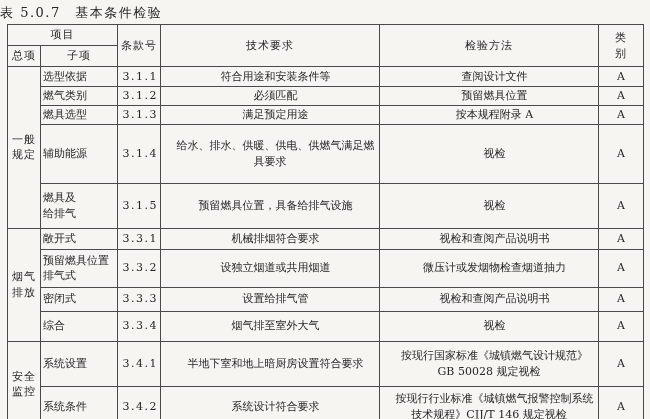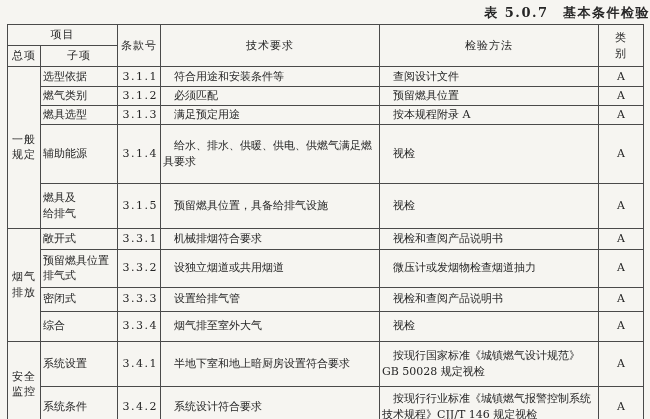--- a/index.html
+++ b/index.html
@@ -13,23 +13,23 @@
     font-family: "DejaVu Serif", "Liberation Serif", serif;
     color: #262626;
     position: relative;
     overflow: hidden;
   }
   .doc-title {
     position: absolute;
     top: 4px;
     left: 0;
     width: 100%;
-    text-align: right;
+    text-align: left;
     font-size: 13px;
-    font-weight: bold;
+    font-weight: normal;
     letter-spacing: 1.5px;
     white-space: pre;
   }
   table.spec {
     position: absolute;
     left: 7px;
     top: 24px;
     width: 636px;
     border-collapse: collapse;
     table-layout: fixed;
@@ -56,21 +56,21 @@
   }
   td.c-sub {
     white-space: pre-line;
   }
   td.c-clause {
     text-align: right;
     letter-spacing: 1.5px;
     font-family: "DejaVu Serif", "Liberation Serif", serif;
   }
   td.c-req, td.c-method {
-    text-align: left;
+    text-align: center;
     padding: 2px 5px;
     text-indent: 11px;
   }
   td.c-cat {
     text-align: center;
   }
 </style>
 </head>
 <body>
 

